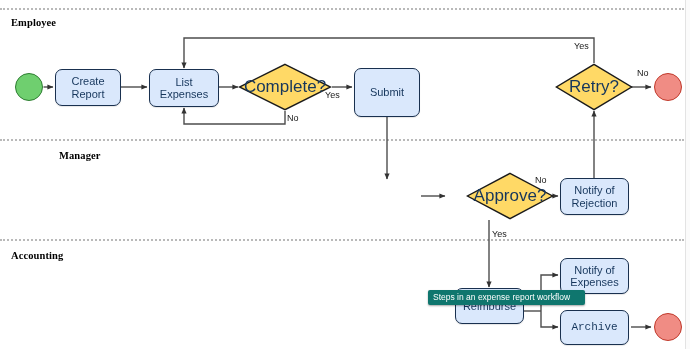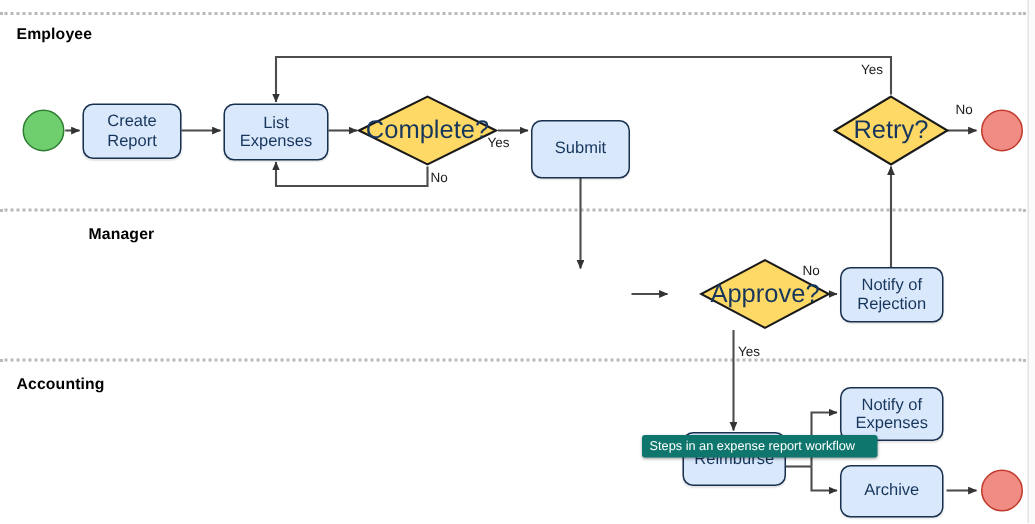--- a/index.html
+++ b/index.html
@@ -30,20 +30,21 @@
     position:absolute;left:0;width:684px;height:0;
     border-top:2px dotted #b9b9b9;
   }
   .lane-label{
     position:absolute;
     font-size:10.5px;
     font-weight:bold;
     color:#000000;
     letter-spacing:.1px;
     white-space:nowrap;
+    font-family:Liberation Serif, serif;
   }
   
   svg.wires{
     position:absolute;left:0;top:0;width:690px;height:349px;
     pointer-events:none;
   }
   
   .node{
     position:absolute;
     box-sizing:border-box;
@@ -177,21 +178,21 @@
     </div>
   </div>
 
   <div class="diamond-wrap" style="left:238px;top:63px;width:94px;height:48px;">
     <svg class="diamond" viewBox="0 0 94 48" xmlns="http://www.w3.org/2000/svg">
       <polygon points="47,1.4 92.6,24 47,46.6 1.4,24" fill="#ffd966" stroke="#1a1a1a" stroke-width="1.4"></polygon>
     </svg>
     <div class="diamond-label">Complete?</div>
   </div>
 
-  <div class="node proc" style="left:354px;top:80px;width:66px;height:39px;text-align:right;">
+  <div class="node proc" style="left:354px;top:68px;width:66px;height:49px;text-align:right;">
     <span>Submit</span>
   </div>
 
   <div class="diamond-wrap" style="left:555px;top:63px;width:78px;height:48px;">
     <svg class="diamond" viewBox="0 0 78 48" xmlns="http://www.w3.org/2000/svg">
       <polygon points="39,1.4 76.6,24 39,46.6 1.4,24" fill="#ffd966" stroke="#1a1a1a" stroke-width="1.4"></polygon>
     </svg>
     <div class="diamond-label">Retry?</div>
   </div>
 
@@ -216,21 +217,21 @@
     <span>Reimburse</span>
   </div>
 
   <div class="node proc" style="left:560px;top:258px;width:69px;height:36px;">
     <div>
       <div>Notify of</div>
       <div>Expenses</div>
     </div>
   </div>
 
-  <div class="node proc" style="left:560px;top:310px;width:69px;height:35px;">
+  <div class="node proc" style="left:560px;top:310px;width:69px;height:35px;font-family:Liberation Mono, monospace;">
     <span>Archive</span>
   </div>
 
   <div class="node term end" style="left:654px;top:313px;width:28px;height:28px;"></div>
 
   <div class="tooltip" style="left:428px;top:290px;">Steps in an expense report workflow</div>
 
 </div>
 
 </body></html>

